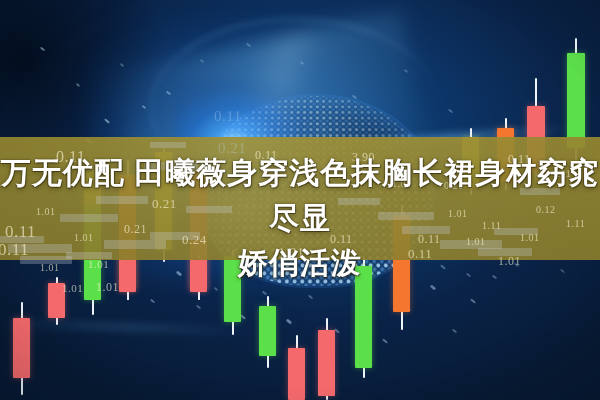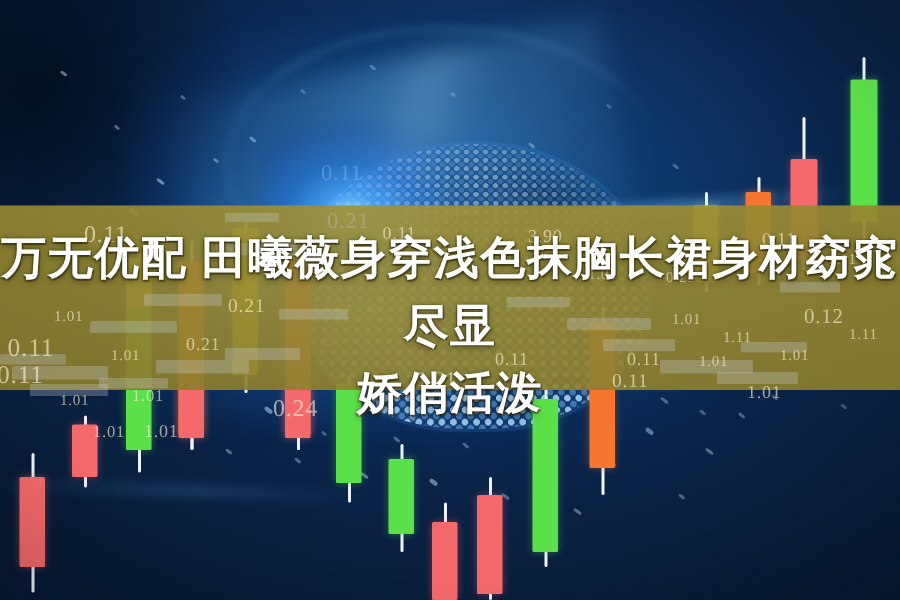--- a/index.html
+++ b/index.html
@@ -343,32 +343,32 @@
       <div class="num gold" style="left: 36px; top: 206px; font-size: 10px;">1.01</div>
       <div class="num gold" style="left: 74px; top: 232px; font-size: 10px;">1.01</div>
       <div class="num gold" style="left: 40px; top: 262px; font-size: 10px;">1.01</div>
       <div class="num gold" style="left: 88px; top: 258px; font-size: 11px;">1.01</div>
       <div class="num gold" style="left: 124px; top: 222px; font-size: 12px;">0.21</div>
       <div class="num gold" style="left: 96px; top: 280px; font-size: 12px;">1.01</div>
       <div class="num dim" style="left: 214px; top: 108px; font-size: 15px;">0.11</div>
       <div class="num dim" style="left: 218px; top: 140px; font-size: 15px;">0.21</div>
       <div class="num gold" style="left: 255px; top: 148px; font-size: 12px;">0.11</div>
       <div class="num gold" style="left: 152px; top: 196px; font-size: 13px;">0.21</div>
-      <div class="num gold" style="left: 182px; top: 264px; font-size: 16px;">0.24</div>
+      <div class="num gold" style="left: 182px; top: 232px; font-size: 13px;">0.24</div>
       <div class="num gold" style="left: 278px; top: 246px; font-size: 14px;">1.01</div>
       <div class="num gold" style="left: 352px; top: 150px; font-size: 12px;">3.90</div>
       <div class="num gold" style="left: 62px; top: 282px; font-size: 11px;">1.01</div>
       <div class="num gold" style="left: 408px; top: 246px; font-size: 13px;">0.11</div>
       <div class="num gold" style="left: 418px; top: 232px; font-size: 12px;">0.11</div>
       <div class="num gold" style="left: 448px; top: 208px; font-size: 10px;">1.01</div>
       <div class="num gold" style="left: 466px; top: 236px; font-size: 10px;">1.01</div>
       <div class="num gold" style="left: 498px; top: 254px; font-size: 12px;">1.01</div>
       <div class="num gold" style="left: 508px; top: 152px; font-size: 12px;">0.11</div>
       <div class="num gold" style="left: 552px; top: 168px; font-size: 10px;">1.11</div>
-      <div class="num gold" style="left: 536px; top: 204px; font-size: 14px; text-align: right;">0.12</div>
+      <div class="num gold" style="left: 536px; top: 204px; font-size: 10px; text-align: right;">0.12</div>
       <div class="num gold" style="left: 566px; top: 218px; font-size: 10px;">1.11</div>
       <div class="num gold" style="left: 520px; top: 232px; font-size: 10px;">1.01</div>
       <div class="num gold" style="left: 482px; top: 220px; font-size: 10px;">1.11</div>
       <div class="num gold" style="left: 330px; top: 232px; font-size: 12px;">0.11</div>
       <div class="num gold" style="left: 444px; top: 180px; font-size: 10px;">0.21</div>
       <div class="num gold" style="left: 392px; top: 178px; font-size: 10px;">1.01</div>
     </div>
 
   <div class="headline">
     <span class="ln">万无优配 田曦薇身穿浅色抹胸长裙身材窈窕 尽显</span>

